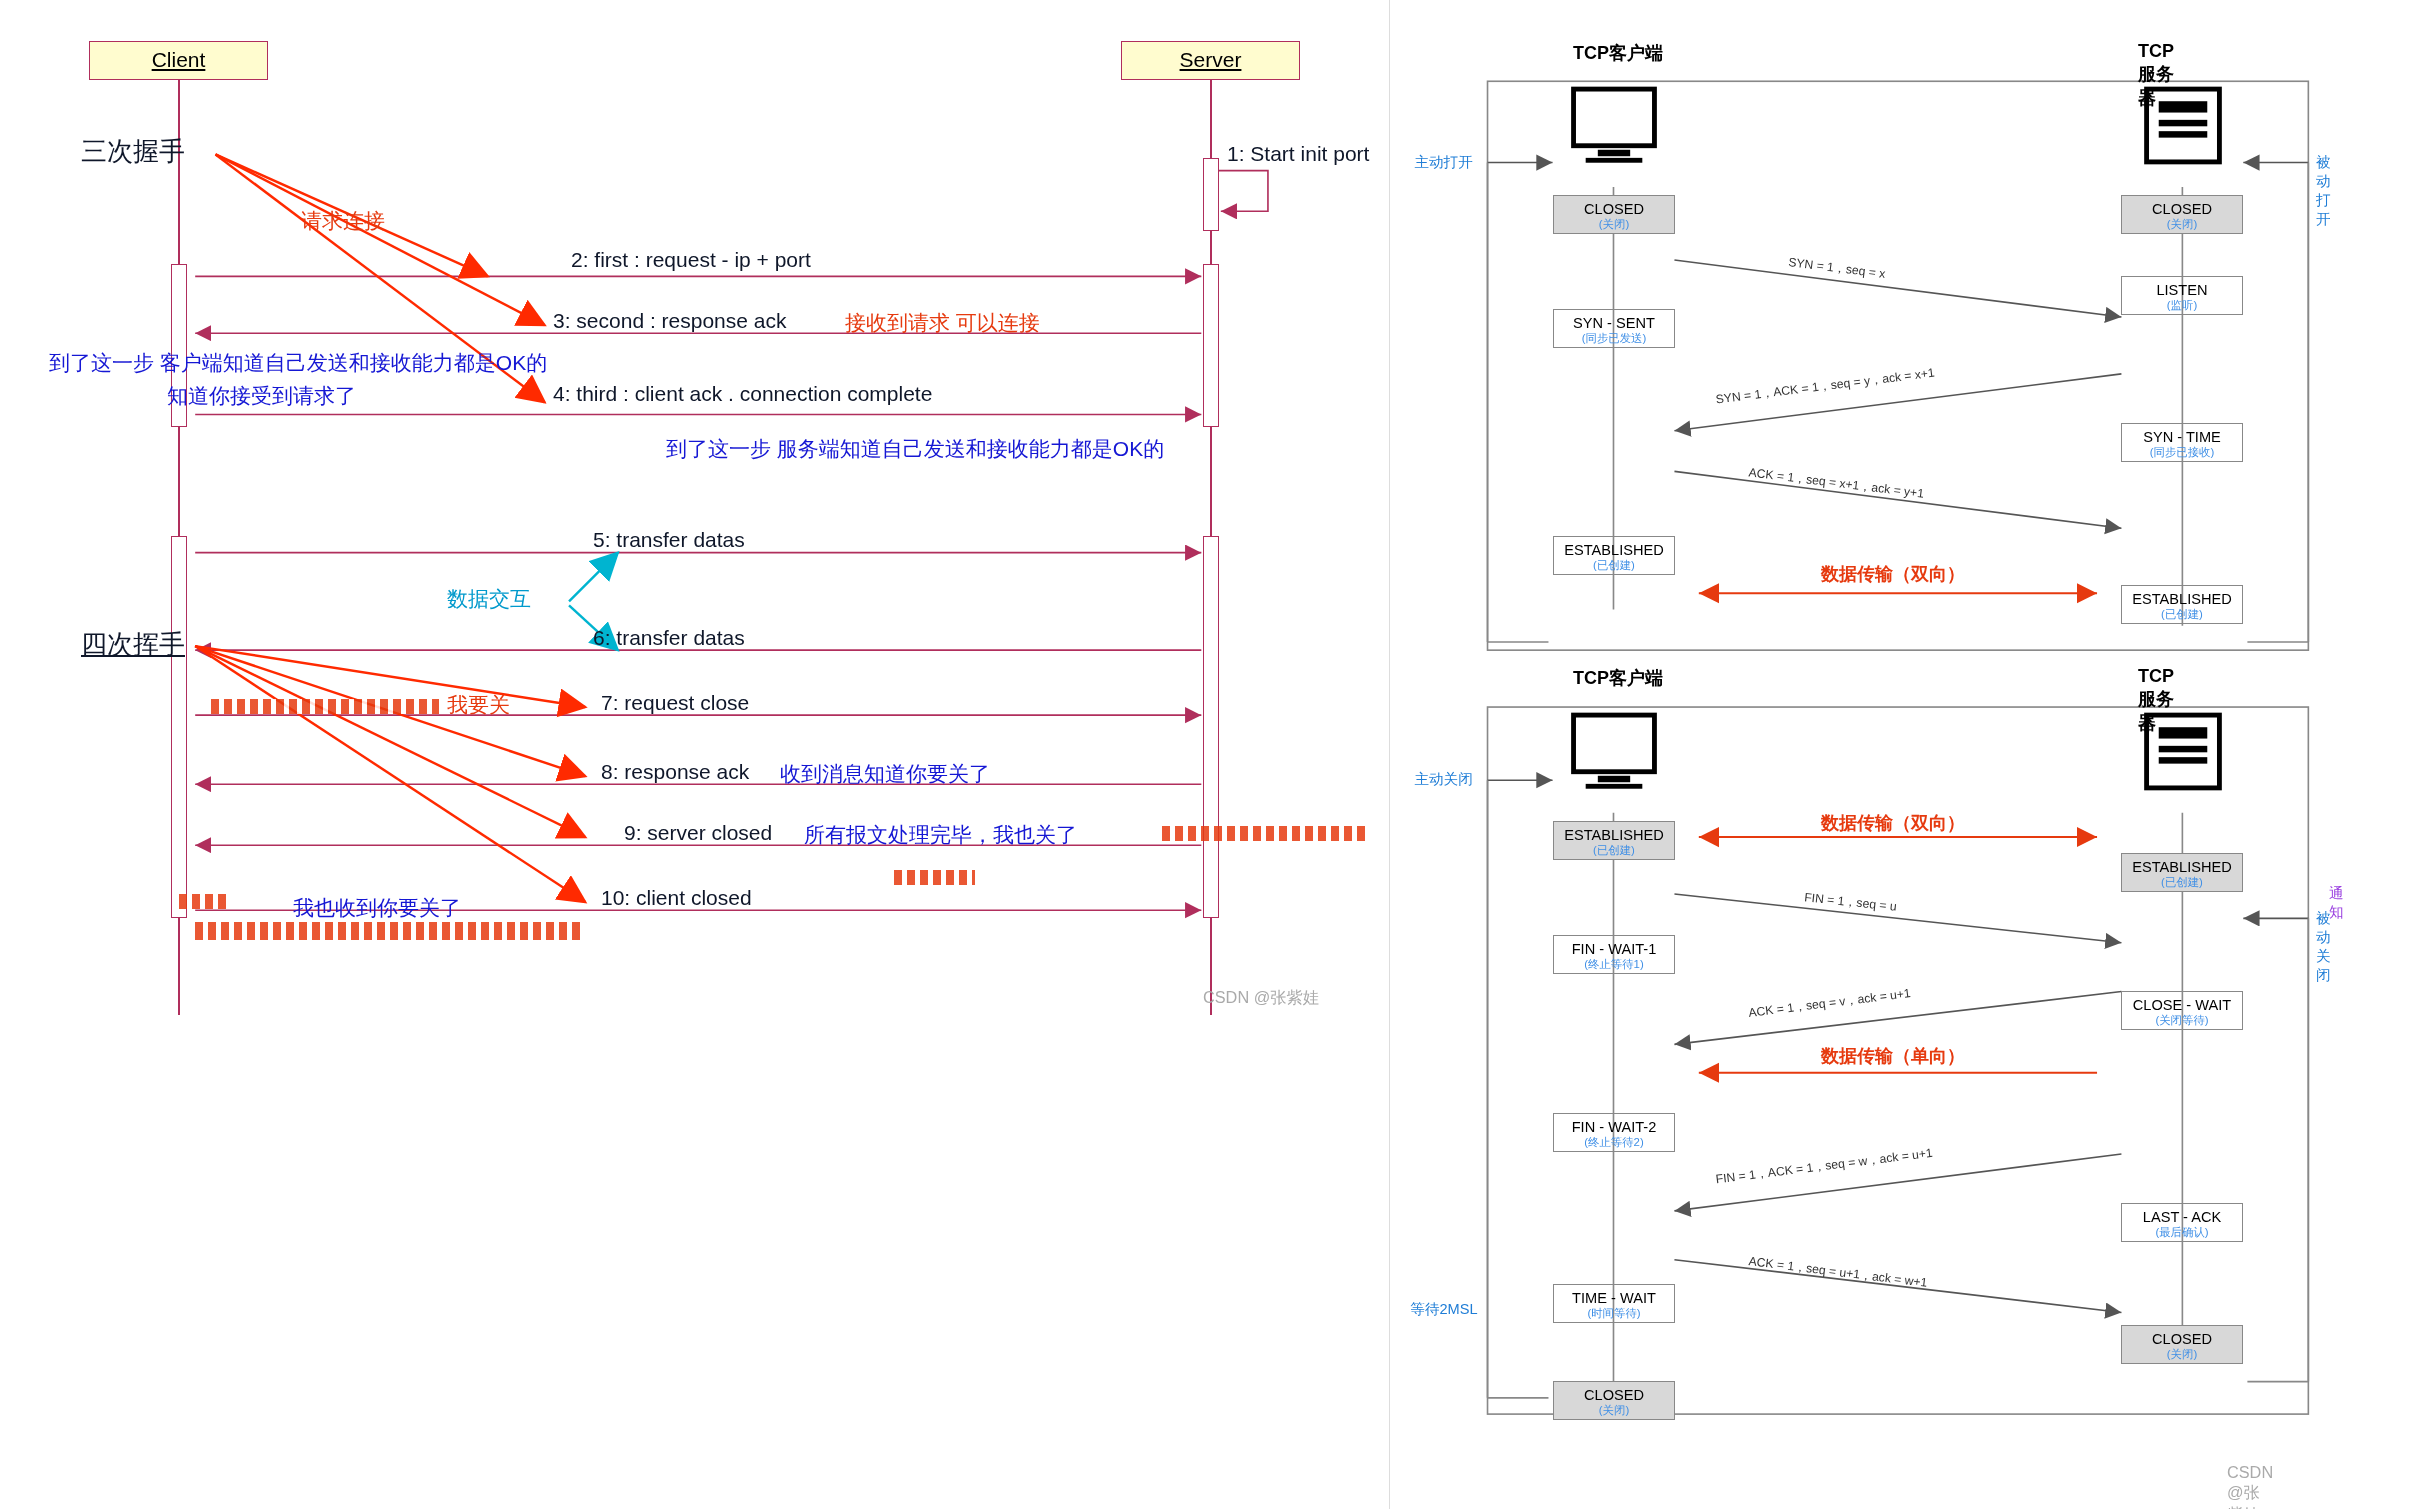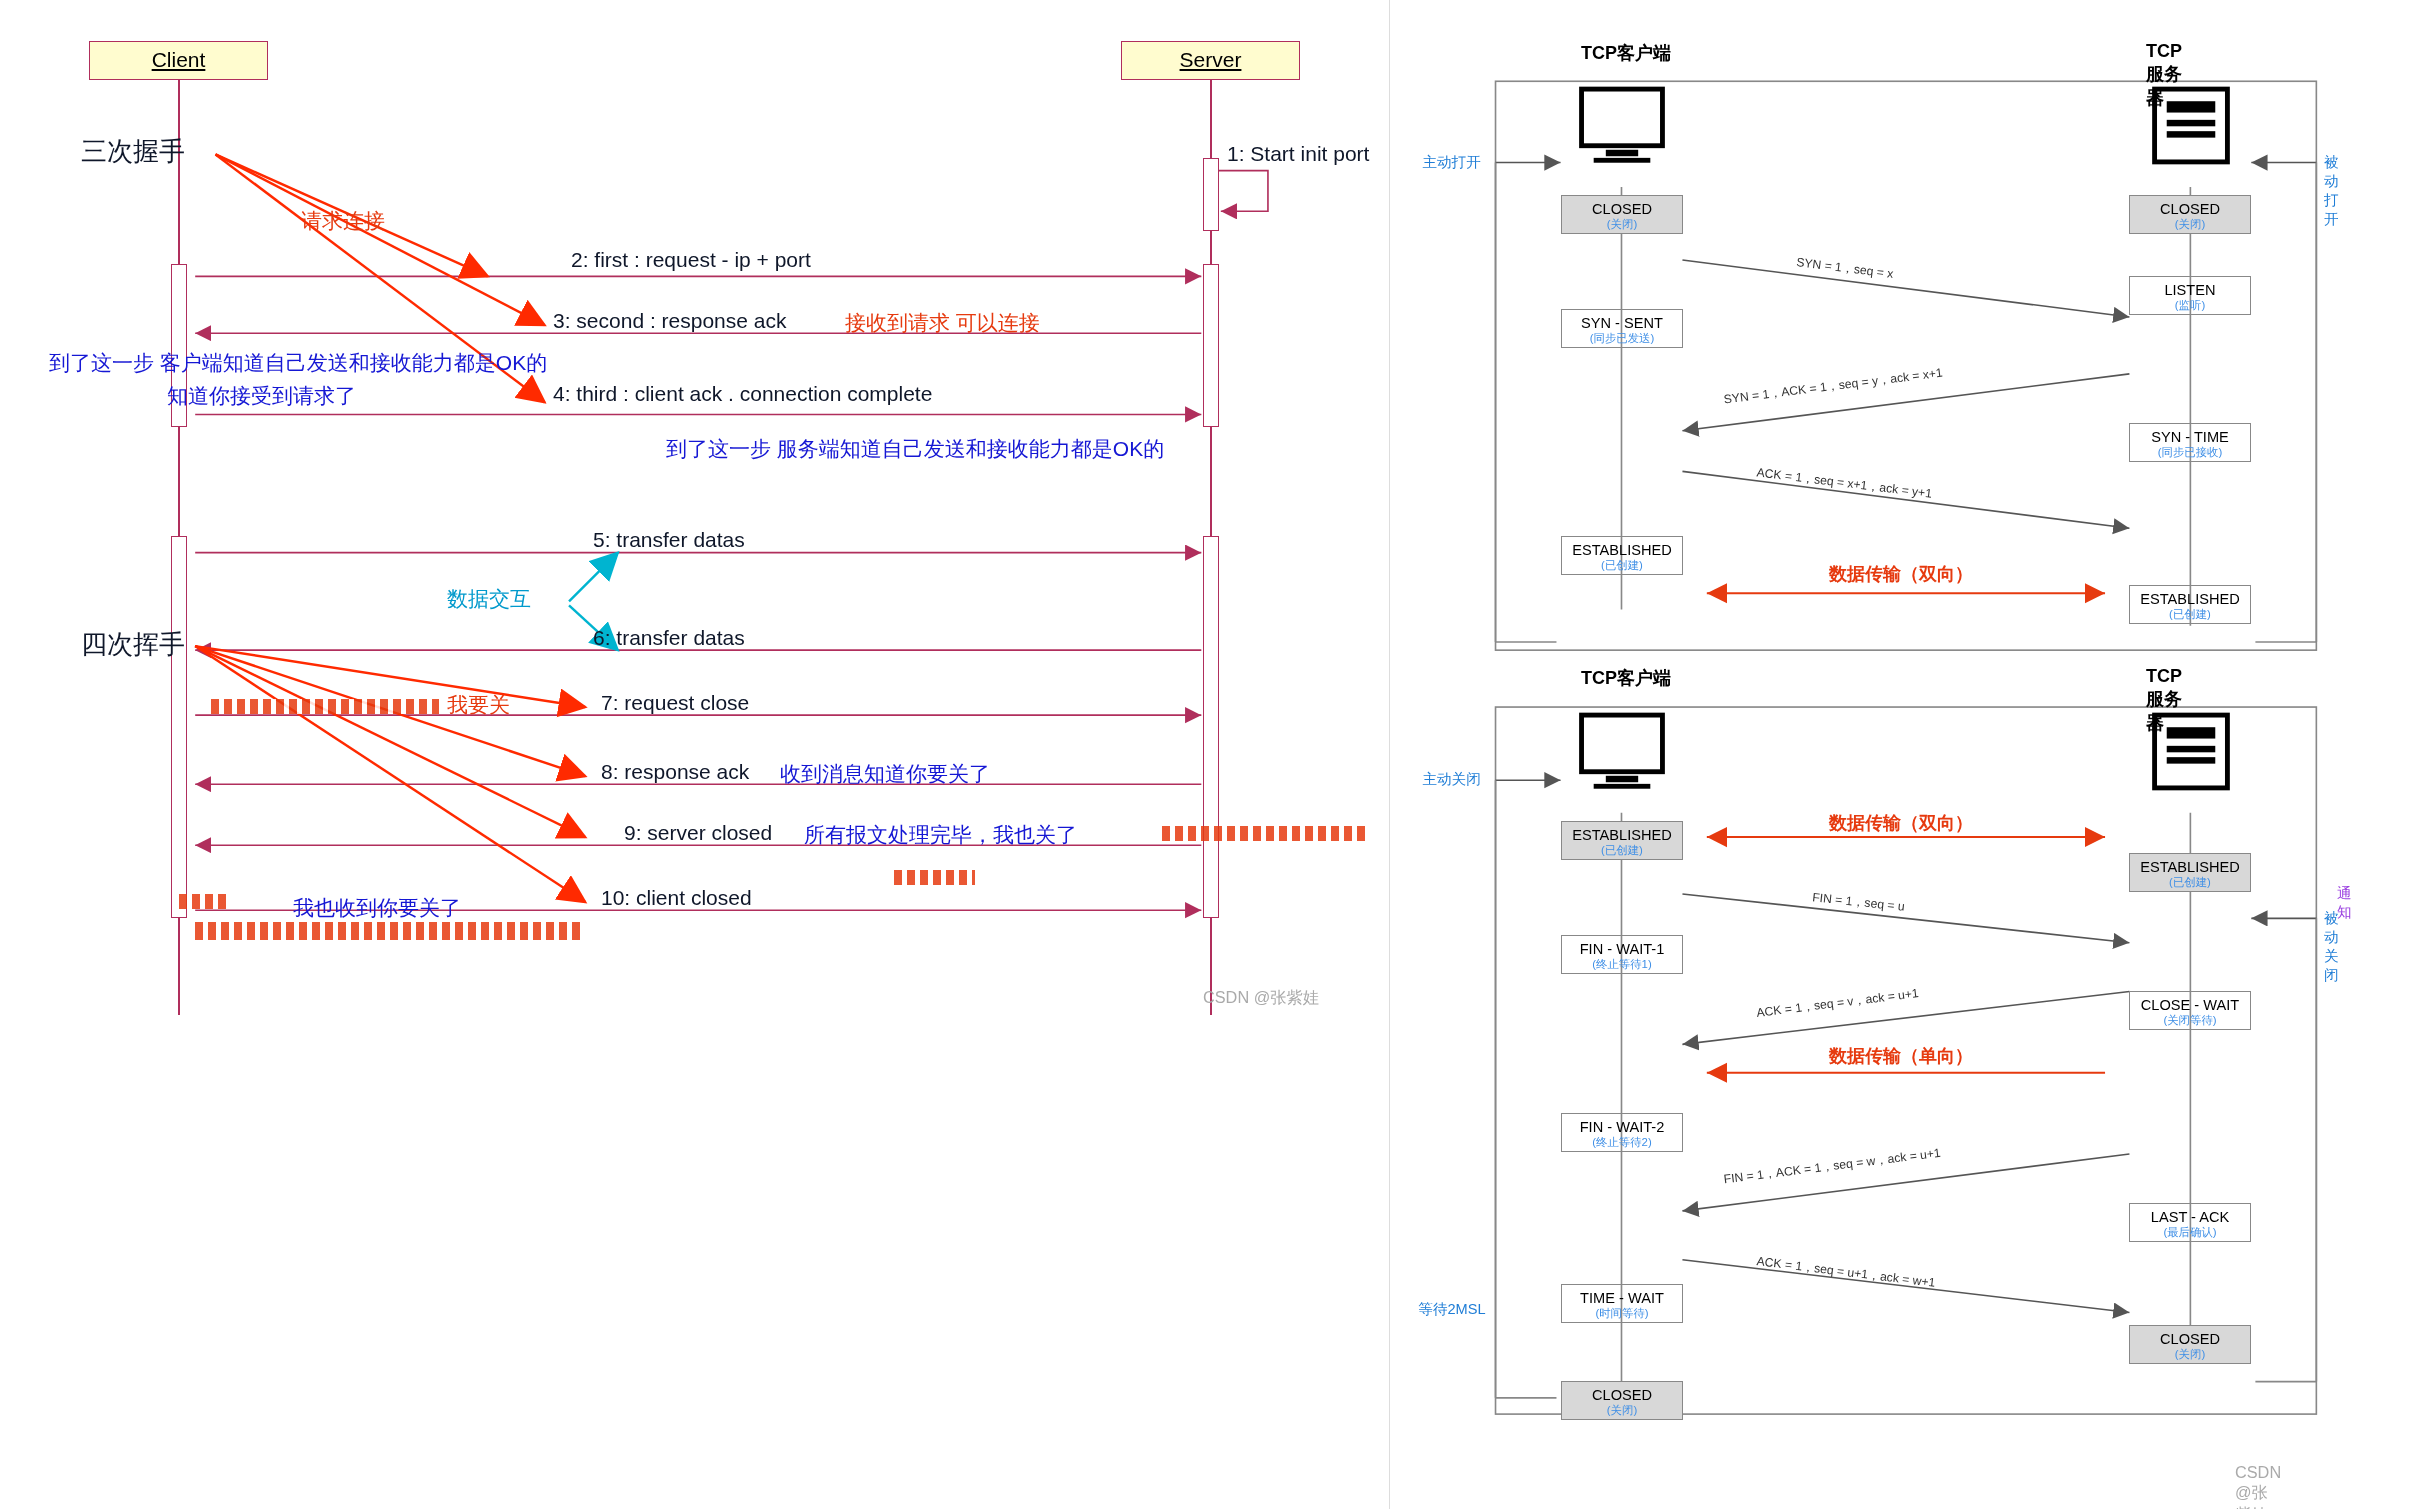--- a/index.html
+++ b/index.html
@@ -1,17 +1,17 @@
 <!DOCTYPE html>
 <html style="font-size:13px"><head>
 <meta charset="utf-8">
 <style>
   * { box-sizing: border-box; }
   body { margin: 0; font-family: Arial, "Microsoft YaHei", sans-serif; background: #fff; }
-  .page { display: flex; width: 1979px; height: 1510px; gap: 8px; }
+  .page { display: flex; width: 1979px; height: 1510px; }
   .left { flex: 0 0 1390px; position: relative; border-right: 0.8px solid #ddd; }
   .right { flex: 1; position: relative; }
 
   
   .actor-box { position: absolute; width: 179px; height: 39px; background:#FFFCCF; border:1.6px solid #B02E5C; text-align:center; line-height:36px; font-size:21px; text-decoration: underline; }
   .lifeline { position: absolute; width:1.6px; background:#B02E5C; }
   .activation { position: absolute; width:16.3px; background:#fff; border:1.6px solid #B02E5C; }
 
   .anno { position:absolute; font-size:21px; }
   .red { color:#E63A0F; }
@@ -99,21 +99,21 @@
 
     <div class="activation" style="top:158px; left:1203px; height:73px"></div>
 
     <div class="activation" style="top:264px; left:171px; height:163px"></div>
     <div class="activation" style="top:264px; left:1203px; height:163px"></div>
 
     <div class="activation" style="top:536px; left:171px; height:382px"></div>
     <div class="activation" style="top:536px; left:1203px; height:382px"></div>
 
     <div class="anno black" style="top:134px; left:81px; font-size:26px;">三次握手</div>
-    <div class="anno black" style="top:627px; left:81px; font-size:26px;">四次挥手</div>
+    <div class="anno black" style="top:627px; left:81px; font-size:26px;text-decoration:underline;">四次挥手</div>
 
     <div class="anno red" style="top:207px; left:301px;">请求连接</div>
     <div class="anno cyan" style="top:585px; left:447px;">数据交互</div>
     <div class="anno red" style="top:691px; left:447px;">我要关</div>
 
     <div class="anno black" style="top:142px; left:1227px;">1: Start init port</div>
     <div class="anno black" style="top:248px; left:528px;margin-left:43px;">2: first : request - ip + port</div>
     <div class="anno black" style="top:309px; left:553px;">3: second : response ack</div>
     <div class="anno red" style="top:309px; left:845px;">接收到请求 可以连接</div>
     <div class="anno blue" style="top:349px; left:49px;">到了这一步 客户端知道自己发送和接收能力都是OK的</div>

